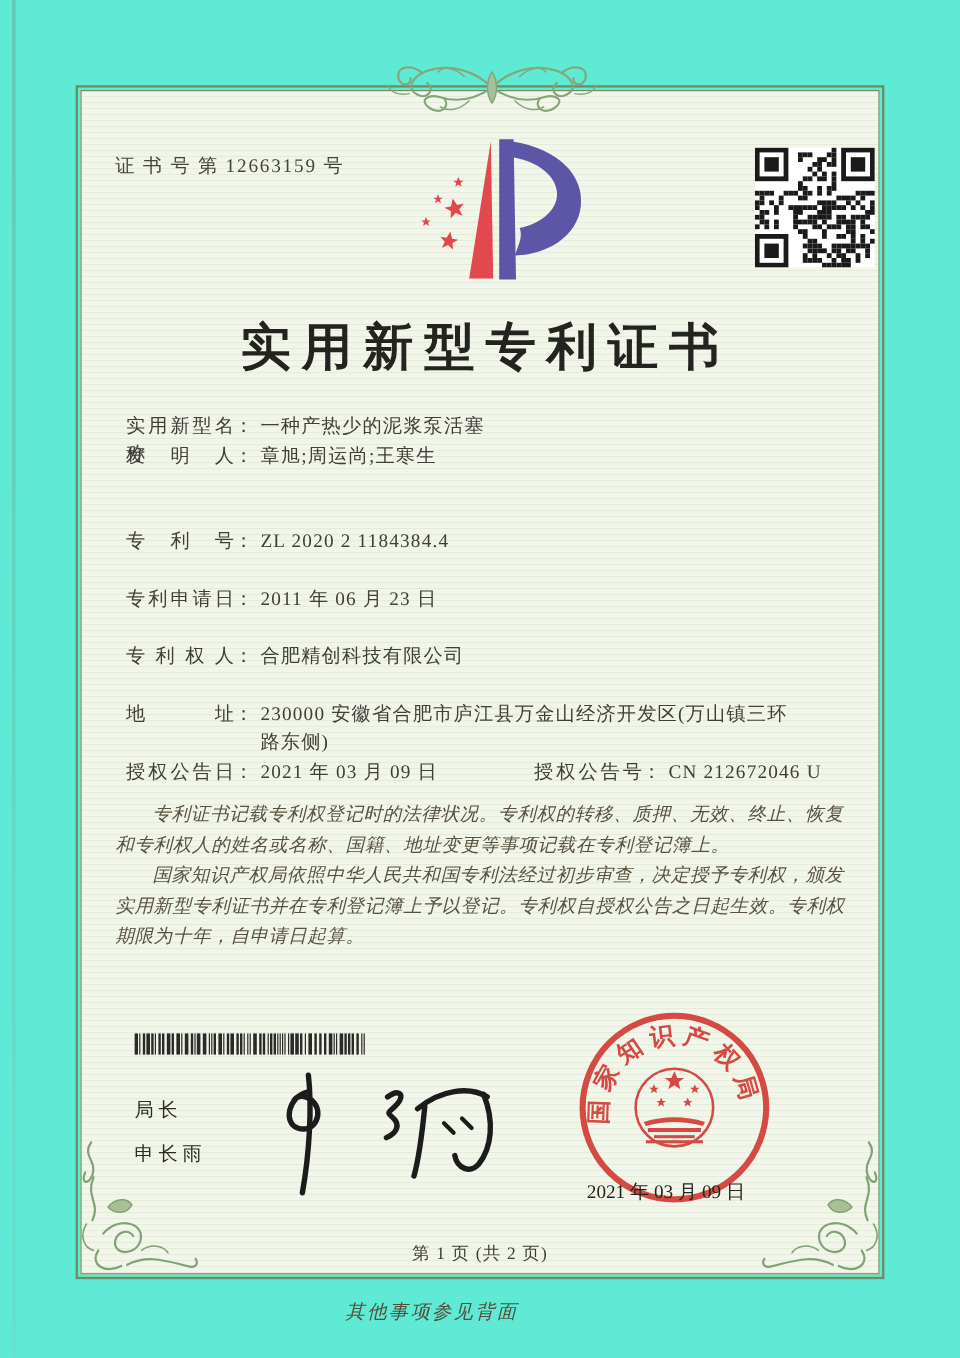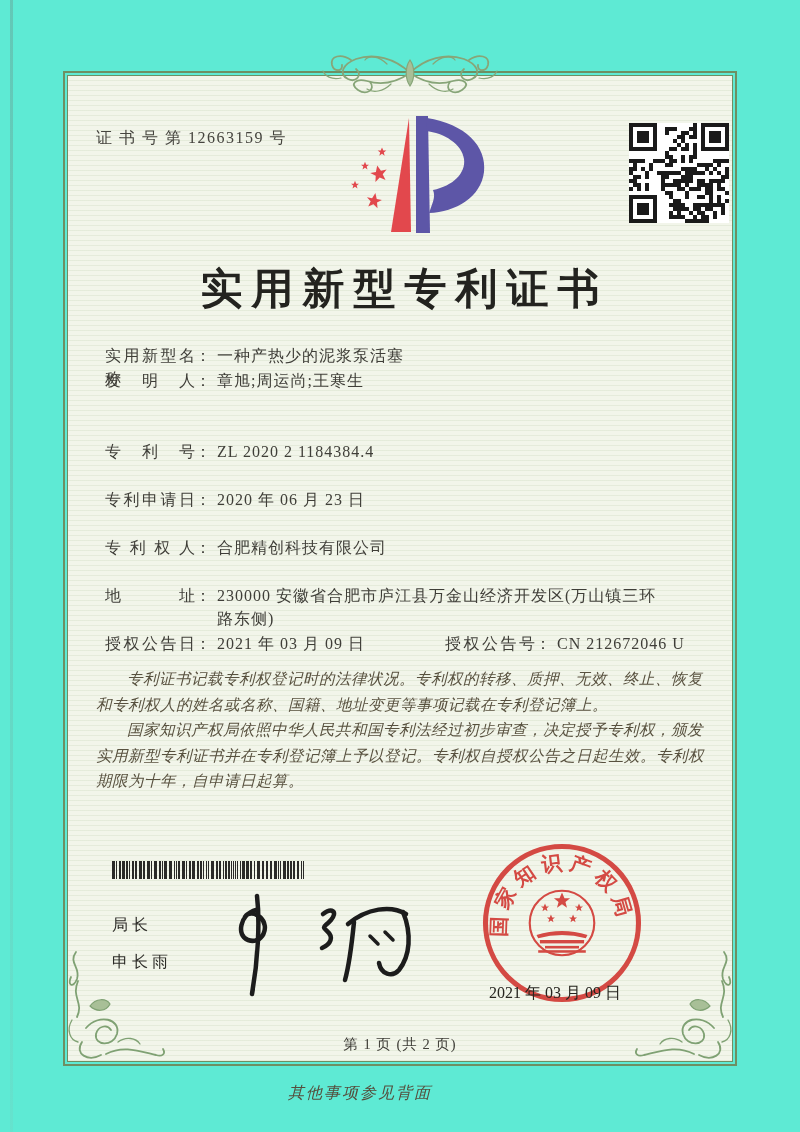--- a/index.html
+++ b/index.html
@@ -334,21 +334,21 @@
   <div class="frow" style="top:344px;">
     <span class="flabel">实用新型名称</span><span class="fcolon">：</span><span class="fvalue">一种产热少的泥浆泵活塞</span>
   </div>
   <div class="frow" style="top:369px;text-decoration:underline;">
     <span class="flabel">发明人</span><span class="fcolon">：</span><span class="fvalue">章旭;周运尚;王寒生</span>
   </div>
   <div class="frow" style="top:440px;">
     <span class="flabel">专利号</span><span class="fcolon">：</span><span class="fvalue">ZL 2020 2 1184384.4</span>
   </div>
   <div class="frow" style="top:488px;">
-    <span class="flabel">专利申请日</span><span class="fcolon">：</span><span class="fvalue">2020 年 06 月 23 日</span>
+    <span class="flabel">专利申请日</span><span class="fcolon">：</span><span class="fvalue">2011 年 06 月 23 日</span>
   </div>
   <div class="frow" style="top:536px;">
     <span class="flabel">专利权人</span><span class="fcolon">：</span><span class="fvalue">合肥精创科技有限公司</span>
   </div>
   <div class="frow" style="top:584px;">
     <span class="flabel">地址</span><span class="fcolon">：</span><span class="fvalue addr">230000 安徽省合肥市庐江县万金山经济开发区(万山镇三环路东侧)</span>
   </div>
   <div class="frow" style="top:632px;">
     <span class="flabel">授权公告日</span><span class="fcolon">：</span><span class="fvalue">2021 年 03 月 09 日</span>
     <span class="fgroup2">

